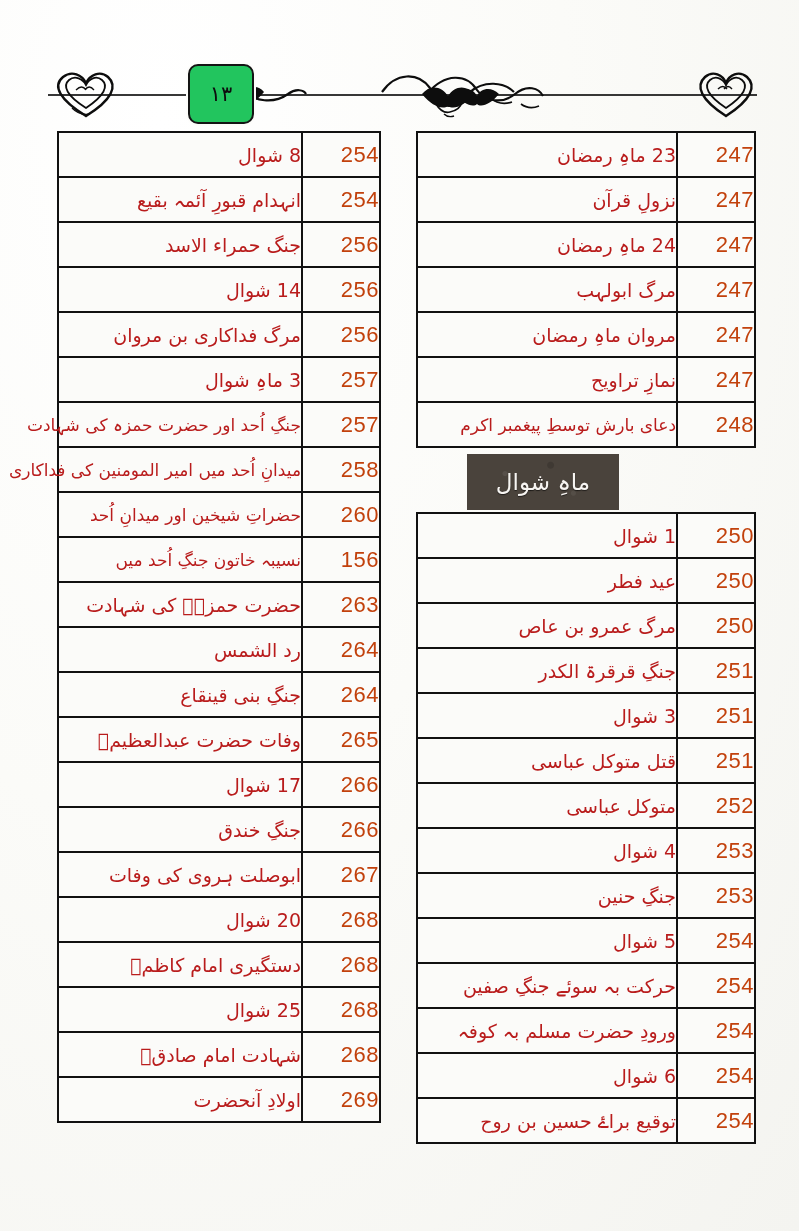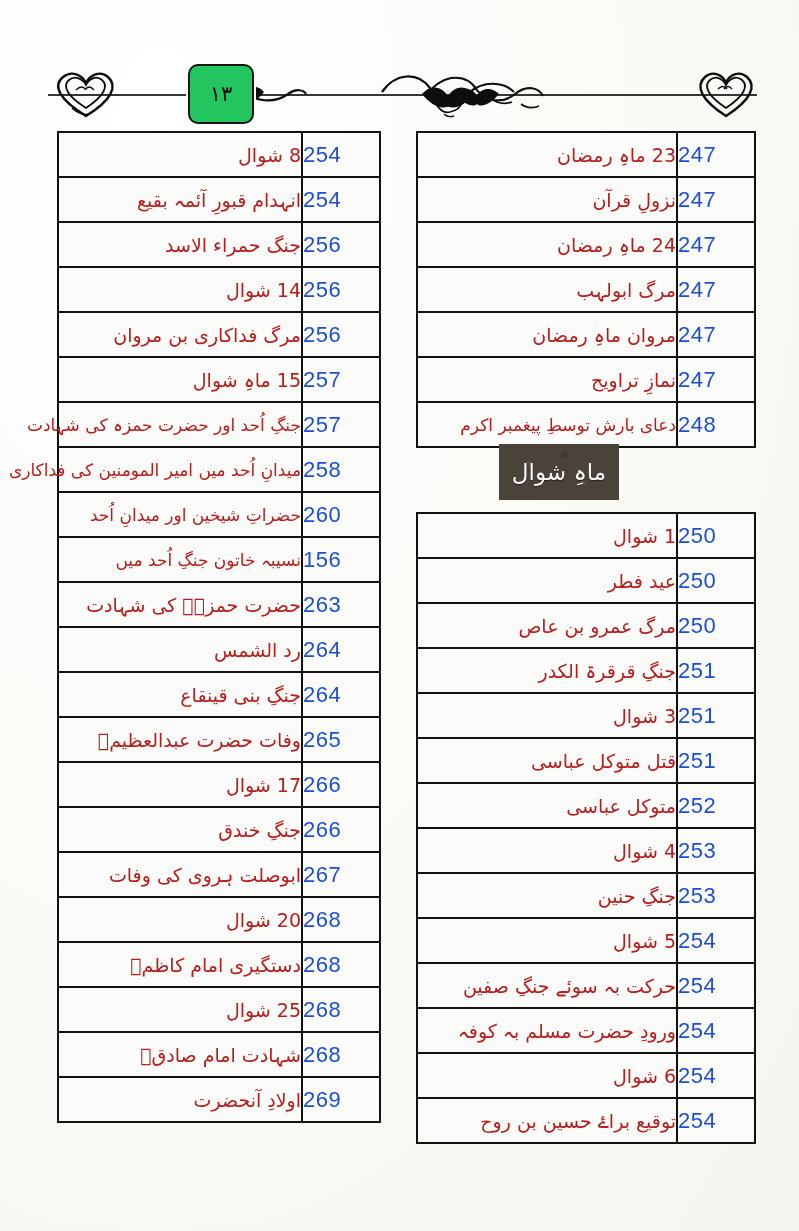--- a/index.html
+++ b/index.html
@@ -107,43 +107,43 @@
   }
   table.idx td {
     border: 2px solid #111111;
     padding: 0;
     height: 43px;
     vertical-align: middle;
     background: #fbfbf9;
   }
   td.num {
     width: 76px;
-    text-align: left;
+    text-align: right;
     font-size: 22px;
-    color: #1d4ed8;
+    color: #c2410c;
     font-family: "Liberation Sans", sans-serif;
     letter-spacing: 0.5px;
   }
   td.ttl {
     text-align: right;
     padding-right: 12px;
     font-size: 19px;
     color: #b91c1c;
     white-space: nowrap;
     font-family: "DejaVu Sans", sans-serif;
   }
   td.ttl.small { font-size: 17px; margin-left: 44px; }
 
   
   .section-band {
     position: absolute;
     right: 180px;
-    width: 120px;
+    width: 152px;
     height: 56px;
-    top: 444px;
+    top: 454px;
     background: #4a433c;
     background-image:
       radial-gradient(circle at 25% 35%, rgba(255,255,255,.07) 0 2px, transparent 3px),
       radial-gradient(circle at 70% 70%, rgba(255,255,255,.06) 0 2px, transparent 3px),
       radial-gradient(circle at 55% 20%, rgba(0,0,0,.15) 0 3px, transparent 4px);
     display: flex;
     align-items: center;
     justify-content: center;
   }
   .section-band .t {
@@ -328,21 +328,21 @@
         <tr>
           <td class="num">256</td>
           <td class="ttl">14 شوال</td>
         </tr>
         <tr>
           <td class="num">256</td>
           <td class="ttl">مرگ فداکاری بن مروان</td>
         </tr>
         <tr>
           <td class="num">257</td>
-          <td class="ttl">15 ماہِ شوال</td>
+          <td class="ttl">3 ماہِ شوال</td>
         </tr>
         <tr>
           <td class="num">257</td>
           <td class="ttl small">جنگِ اُحد اور حضرت حمزہ کی شہادت</td>
         </tr>
         <tr>
           <td class="num">258</td>
           <td class="ttl small">میدانِ اُحد میں امیر المومنین کی فداکاری</td>
         </tr>
         <tr>

